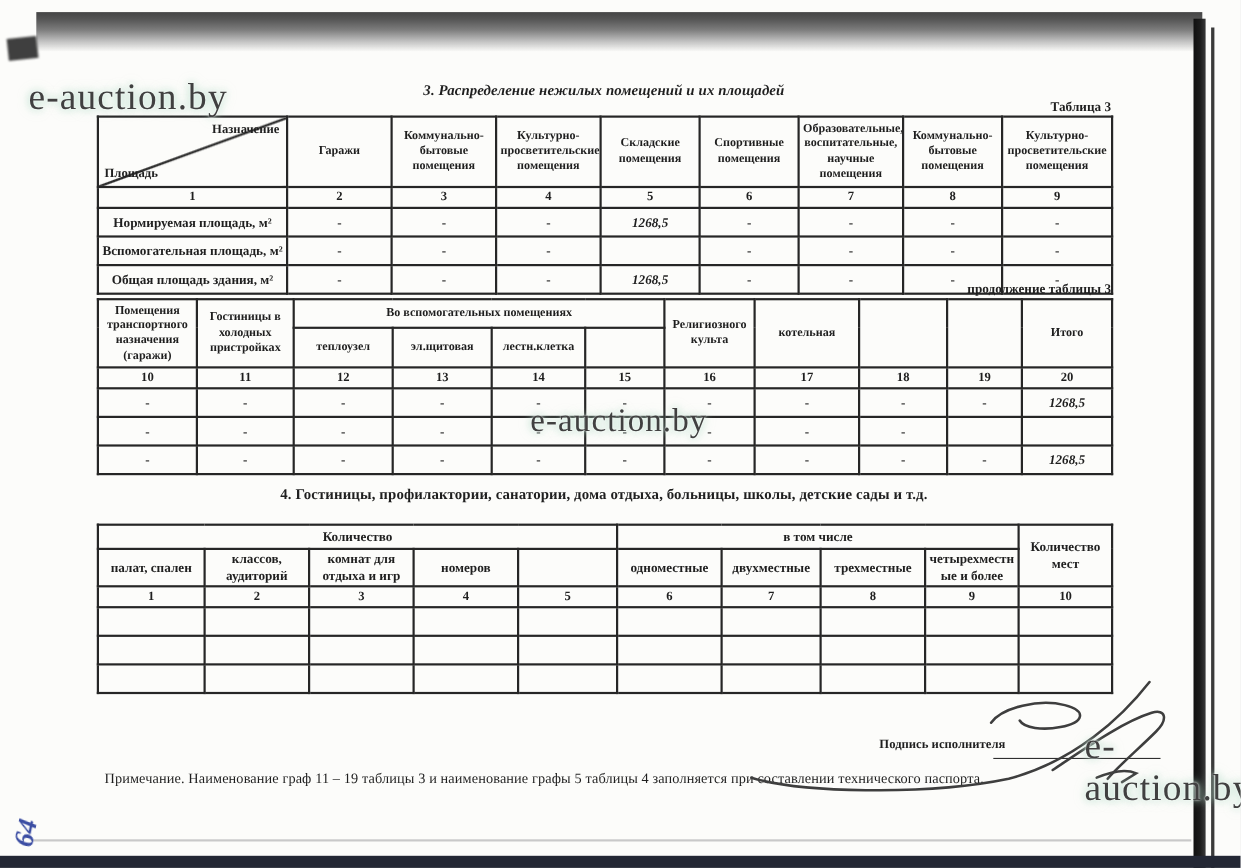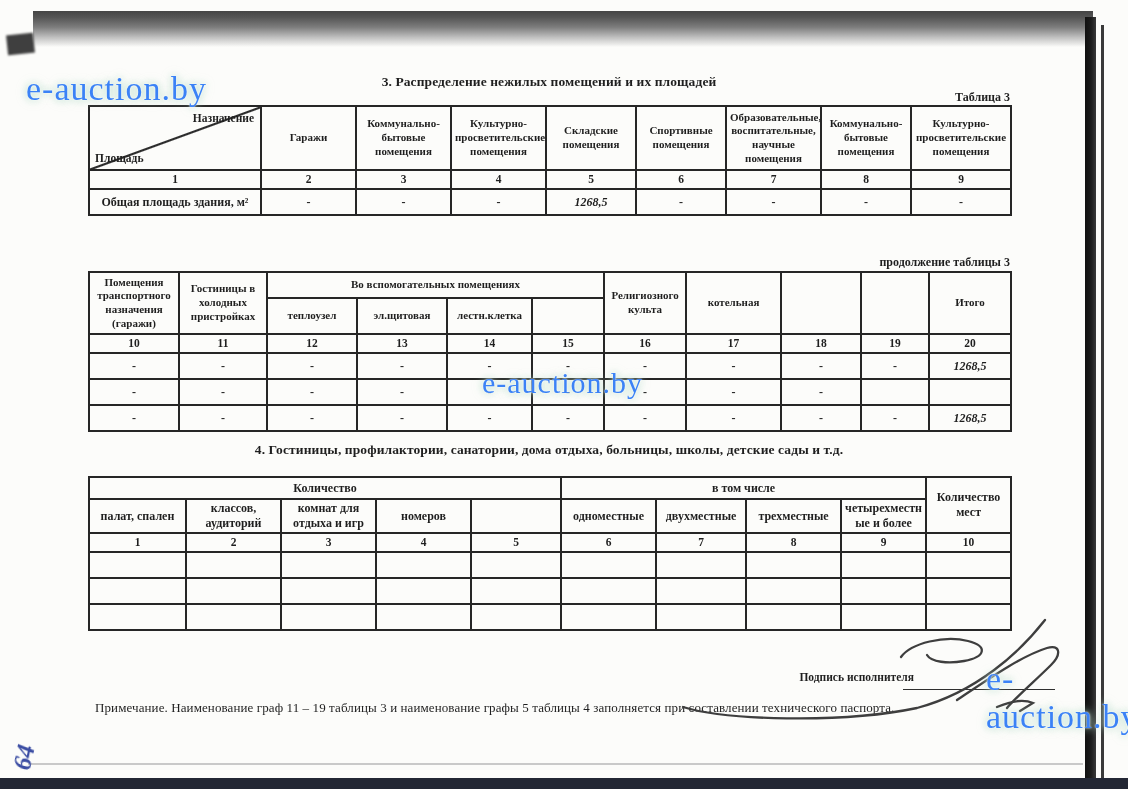--- a/index.html
+++ b/index.html
@@ -15,21 +15,21 @@
     filter:blur(.4px);}
   .band-blot{position:absolute;left:7px;top:34px;width:27px;height:20px;background:#3f3f3f;
     filter:blur(1.2px);transform:rotate(-6deg);z-index:1;}
   .vbar-main{position:absolute;left:1085px;top:17px;width:11px;height:772px;z-index:2;
     background:linear-gradient(90deg,#101010 0%,#1c1c1c 55%,#3a3a3a 100%);filter:blur(.3px);}
   .vbar-thin{position:absolute;left:1101px;top:25px;width:3px;height:764px;background:#3a3a3a;z-index:2;filter:blur(.3px);}
   .hline{position:absolute;left:28px;top:763px;width:1055px;height:2px;background:#c9c9c9;z-index:1;}
   .bottombar{position:absolute;left:0;top:778px;width:1128px;height:11px;background:#232734;z-index:6;}
   
   .wm{position:absolute;z-index:5;font-family:"Liberation Serif","DejaVu Serif",serif;
-    color:#3b82f6;letter-spacing:1px;
+    color:#404040;letter-spacing:1px;
     text-shadow:0 0 2px #fff,0 0 7px rgba(185,224,205,.95),0 0 12px rgba(185,224,205,.7);}
   .wm1{left:26px;top:70px;font-size:34px;}
   .wm2{left:482px;top:366px;font-size:30px;}
   .wm3{left:986px;top:660px;font-size:34px;}
   
   .ctr{position:absolute;left:88px;width:922px;text-align:center;z-index:3;}
   .rgt{position:absolute;left:88px;width:922px;text-align:right;z-index:3;}
   .sec-title{font-size:13.5px;font-weight:700;letter-spacing:.1px;}
   .tbl-cap{font-size:12px;font-weight:600;}
   
@@ -68,21 +68,21 @@
   <div class="band-blot"></div>
   <div class="vbar-main"></div>
   <div class="vbar-thin"></div>
   <div class="hline"></div>
   <div class="bottombar"></div>
 
   <div class="wm wm1">e-auction.by</div>
   <div class="wm wm2">e-auction.by</div>
   <div class="wm wm3">e-auction.by</div>
 
-  <div class="ctr sec-title" style="top:74px;">3. Распределение нежилых помещений и их площадей</div>
+  <div class="ctr sec-title" style="top:74px;font-style:italic;">3. Распределение нежилых помещений и их площадей</div>
   <div class="rgt tbl-cap" style="top:90px;">Таблица 3</div>
 
   <table class="doc" style="top:105px;width:922px;">
     <colgroup>
       <col style="width:172px">
         <col style="width:95px">
         <col style="width:95px">
         <col style="width:95px">
       <col style="width:90px">
         <col style="width:90px">
@@ -110,20 +110,42 @@
       <td>2</td>
       <td>3</td>
       <td>4</td>
       <td>5</td>
       <td>6</td>
       <td>7</td>
       <td>8</td>
       <td>9</td>
     </tr>
     <tr class="rdat">
+      <td class="lbl">Нормируемая площадь, м²</td>
+      <td>-</td>
+      <td>-</td>
+      <td>-</td>
+      <td class="it">1268,5</td>
+      <td>-</td>
+      <td>-</td>
+      <td>-</td>
+      <td>-</td>
+    </tr>
+    <tr class="rdat">
+      <td class="lbl">Вспомогательная площадь, м²</td>
+      <td>-</td>
+      <td>-</td>
+      <td>-</td>
+      <td class="it"></td>
+      <td>-</td>
+      <td>-</td>
+      <td>-</td>
+      <td>-</td>
+    </tr>
+    <tr class="rdat">
       <td class="lbl">Общая площадь здания, м²</td>
       <td>-</td>
       <td>-</td>
       <td>-</td>
       <td class="it">1268,5</td>
       <td>-</td>
       <td>-</td>
       <td>-</td>
       <td>-</td>
     </tr>

